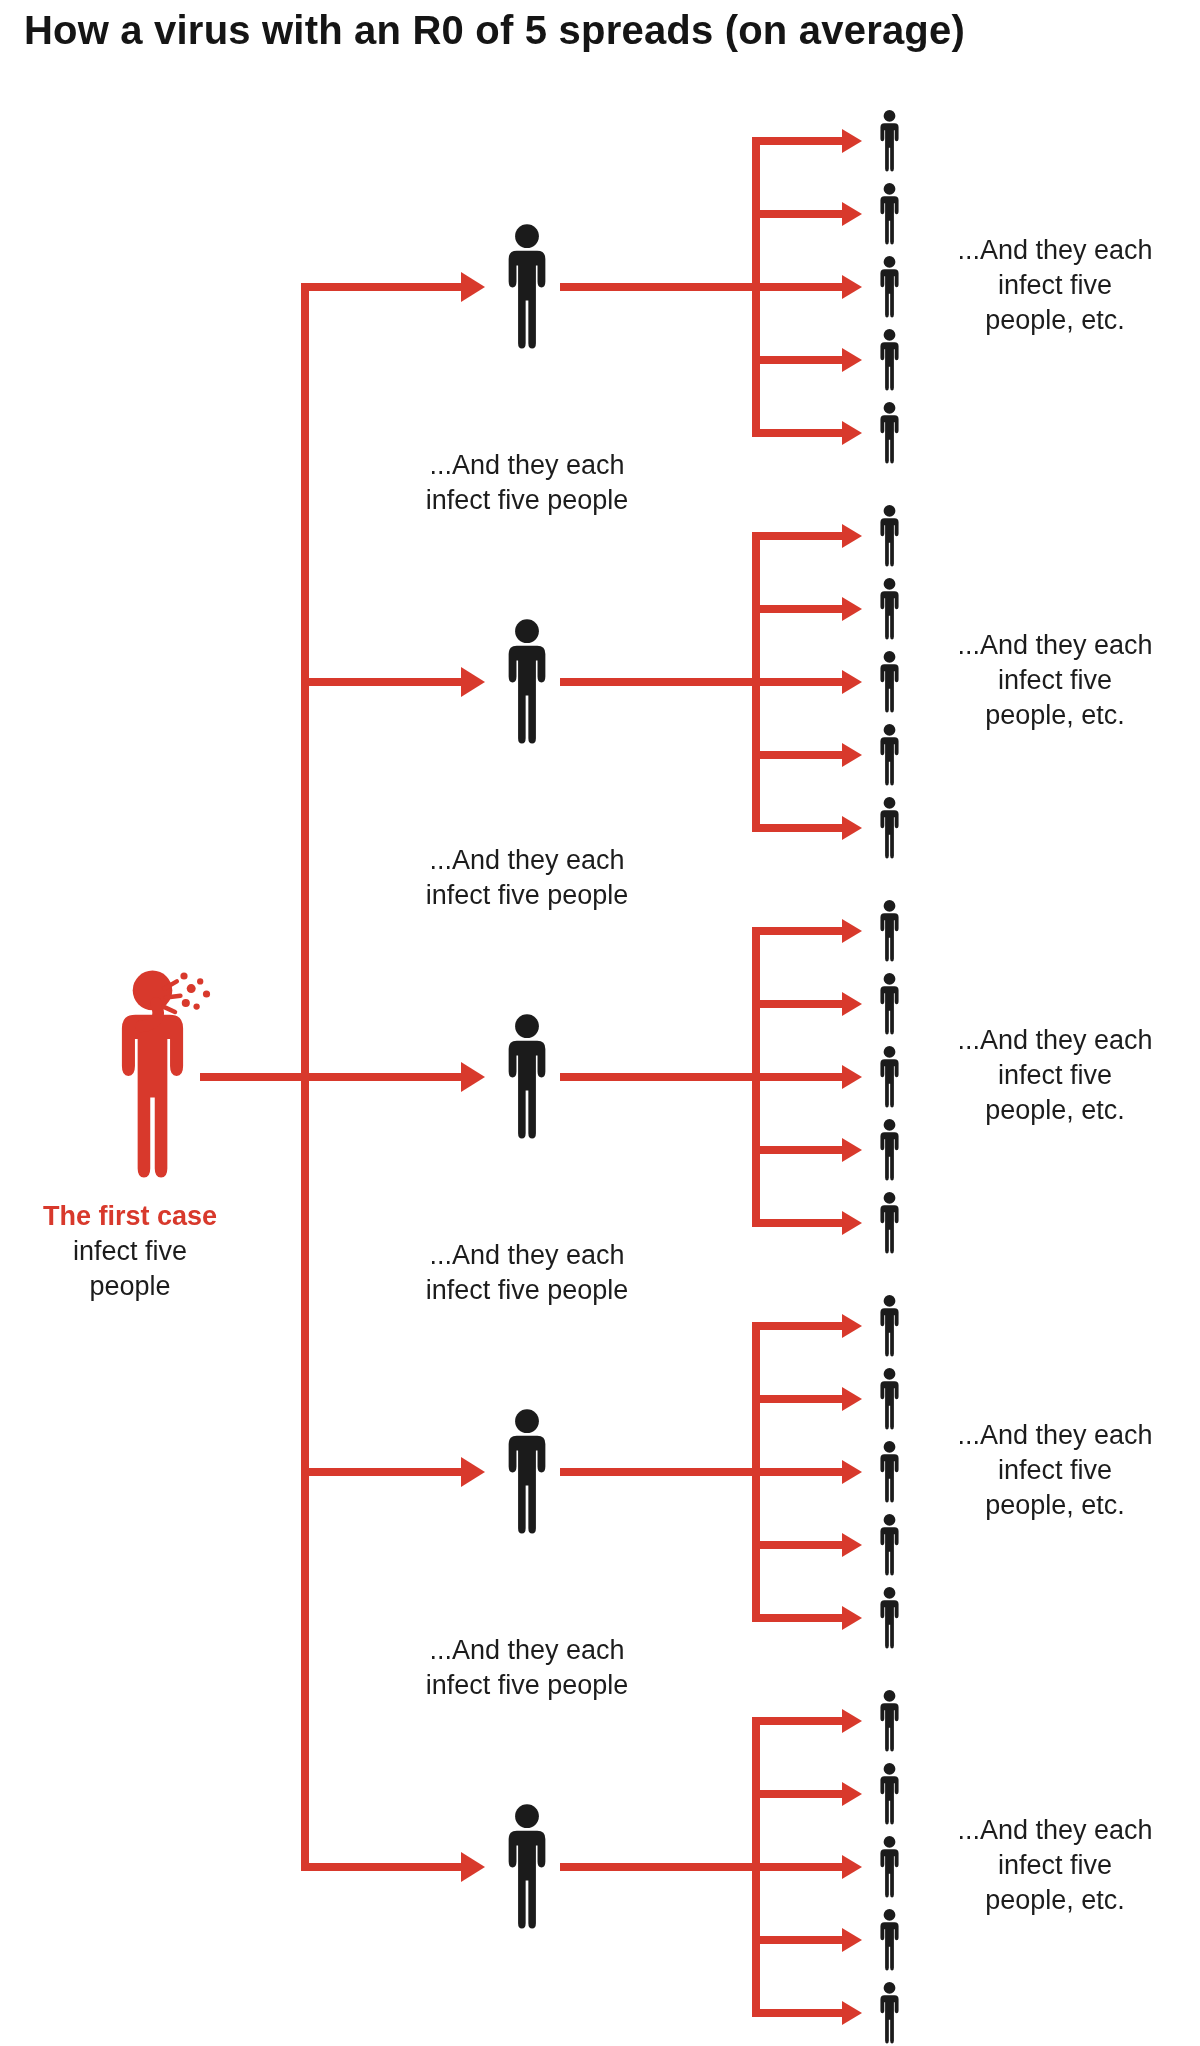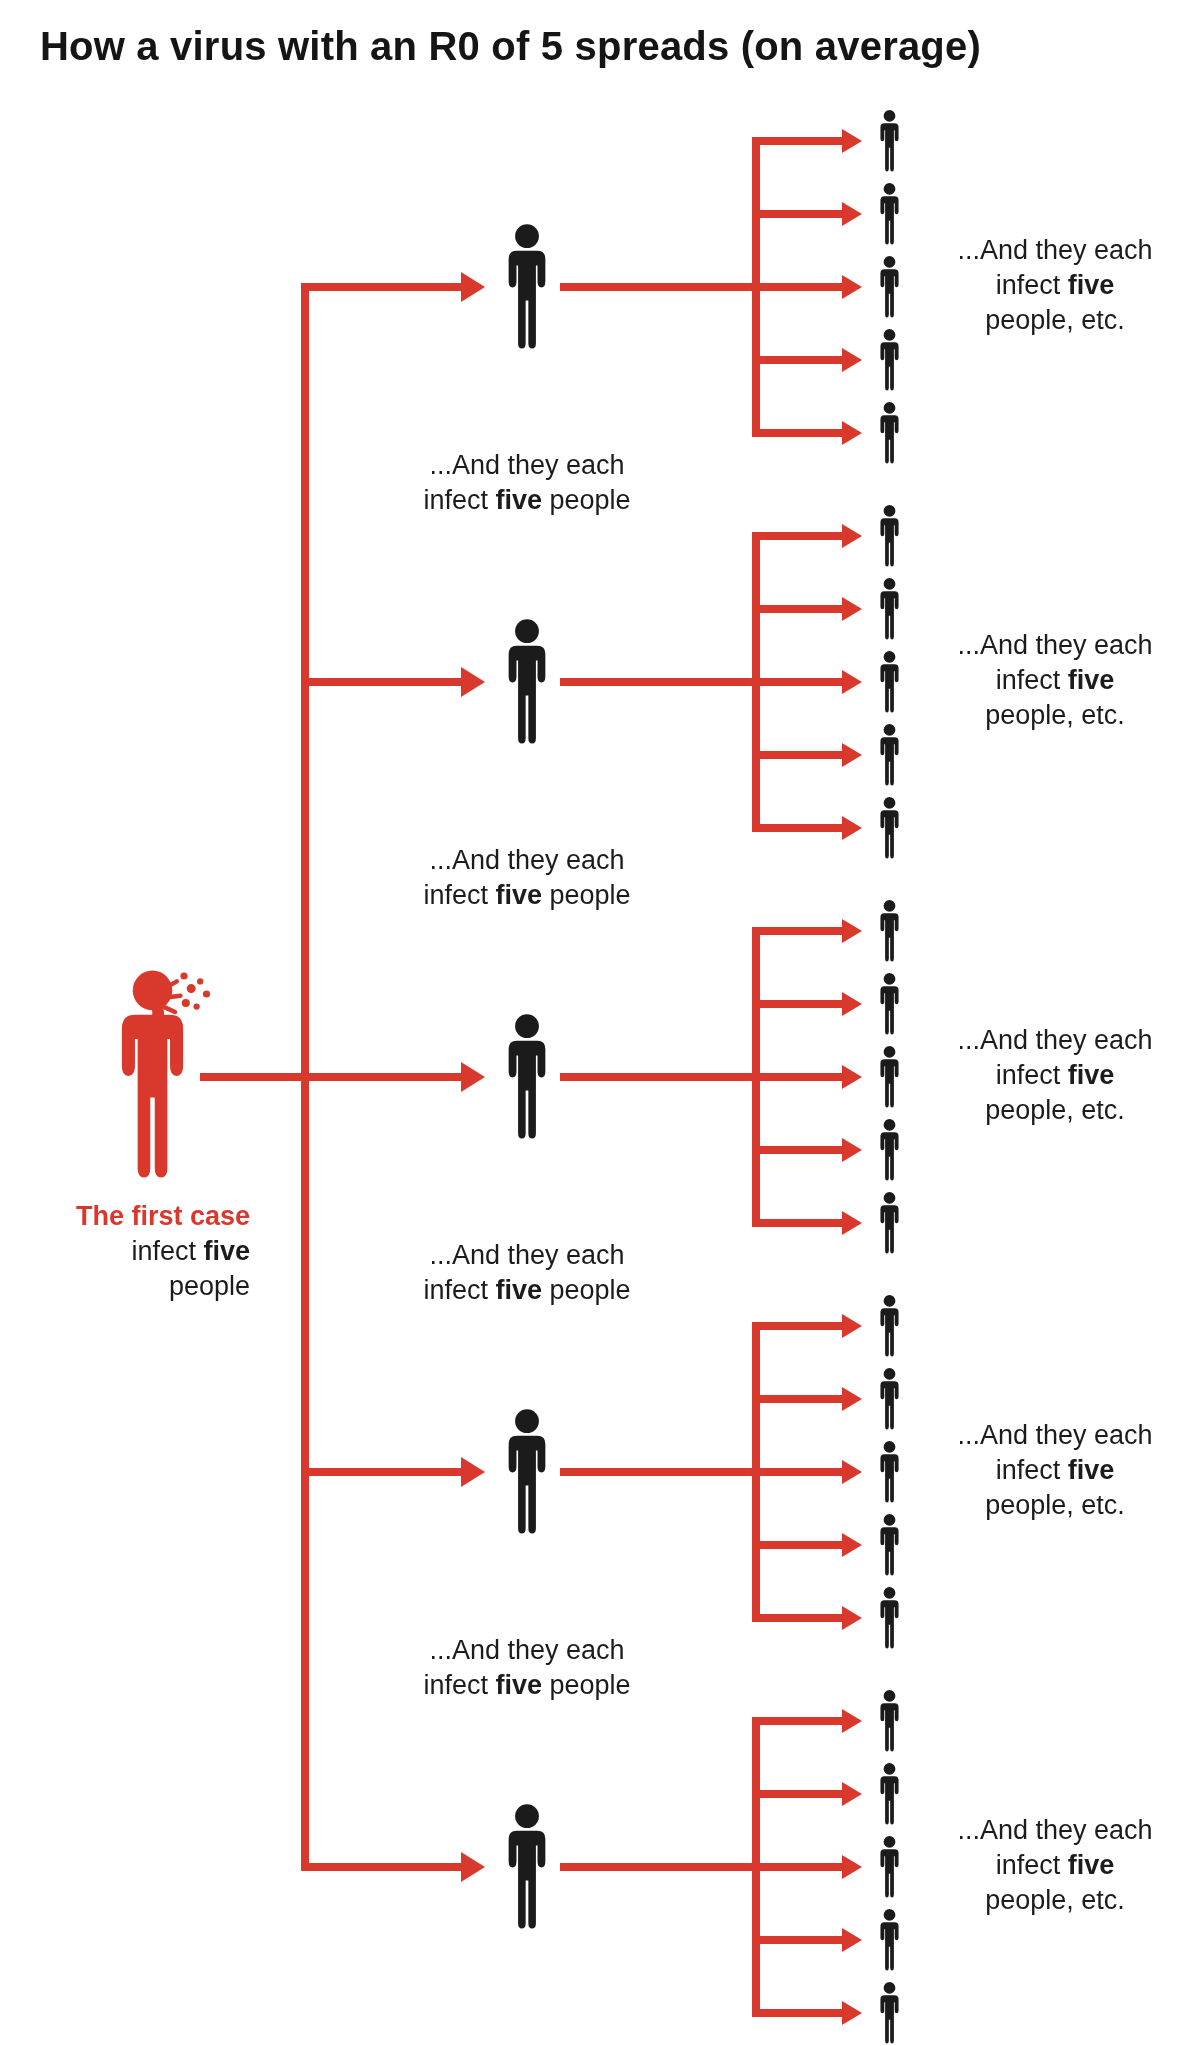--- a/index.html
+++ b/index.html
@@ -2,44 +2,44 @@
 <html style="--red: #d8392c; --dark: #1b1b1b;"><head>
 <meta charset="utf-8">
 <style>
   :root { --red:#d8392c; --dark:#1b1b1b; }
   html,body { margin:0; padding:0; background:#ffffff; }
   #stage {
     position:relative; width:1200px; height:2046px; overflow:hidden;
     background:#ffffff; font-family:"Liberation Sans", sans-serif; color:#1c1c1c;
   }
   .title {
-    position:absolute; left:24px; top:8px; margin:16px;
+    position:absolute; left:24px; top:8px; margin:0;
     font-size:40px; font-weight:800; color:#151515; letter-spacing:.2px;
     white-space:nowrap;
   }
   
   .hline { position:absolute; height:8px; background:var(--red); }
   .vline { position:absolute; width:8px;  background:var(--red); }
   .arrow-r { position:absolute; width:0; height:0; border-style:solid; border-color:transparent; border-left-color:var(--red); border-right-width:0; }
   .arrow-lg { border-top-width:15px; border-bottom-width:15px; border-left-width:24px; }
   .arrow-sm { border-top-width:12px; border-bottom-width:12px; border-left-width:20px; }
 
   
   .person { fill:var(--dark); display:block; }
   .fc-figure { position:absolute; left:85px; top:967px; }
   .fc-body { fill:var(--red); }
   .arm { stroke:var(--red); stroke-width:13; fill:none; stroke-linecap:round; }
   .ray { stroke:var(--red); stroke-width:5;  fill:none; stroke-linecap:round; }
   .drop { fill:var(--red); }
 
   
-  .fc-label { position:absolute; left:10px; top:1199px; width:240px; text-align:right;
+  .fc-label { position:absolute; left:10px; top:1199px; width:240px; text-align:center;
               font-size:27px; line-height:35px; color:#1c1c1c; }
   .fc-line1 { color:var(--red); font-weight:800; }
-  b { font-weight:700; }
+  b { font-weight:400; }
   .first-arrow { left:200px; top:1073px; width:106px; }
   .main-trunk  { left:301px; top:283px;  height:1588px; }
 
   
   .group { position:absolute; left:0; top:0; width:1200px; height:0; }
   .branch-line { left:301px; top:-4px; width:160px; }
   .branch-head { left:461px; top:-15px; }
   .gen2-figure { position:absolute; left:500px; top:-65px; }
   .conn2  { left:560px; top:-4px; width:196px; }
   .trunk2 { left:752px; top:-150px; height:300px; }

